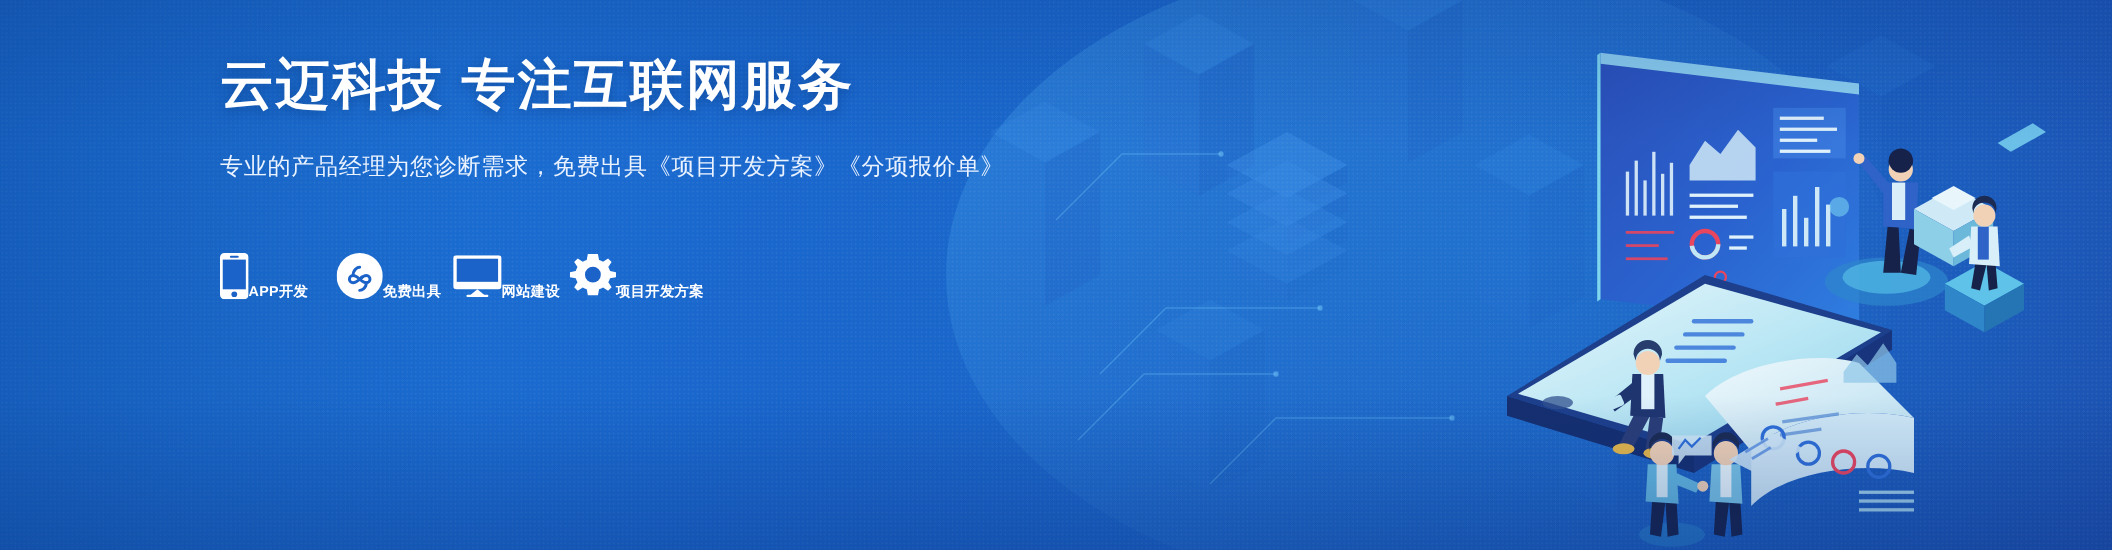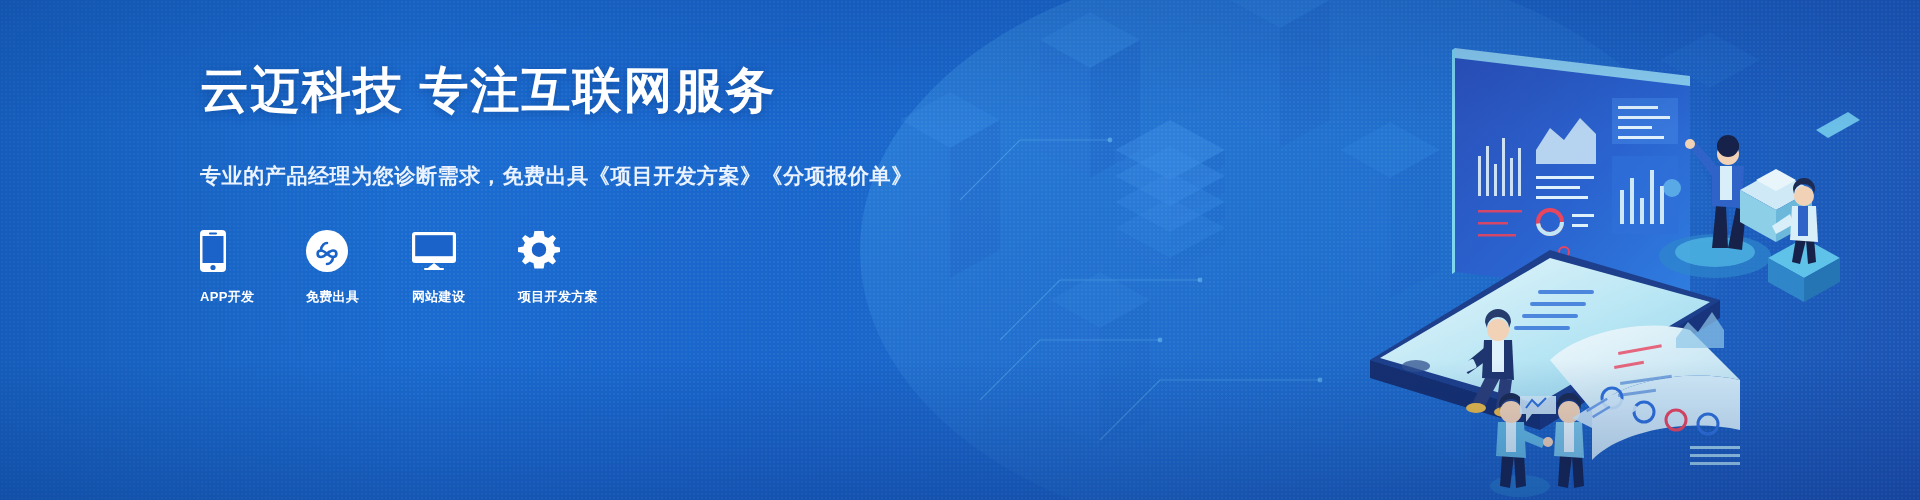--- a/index.html
+++ b/index.html
@@ -31,55 +31,54 @@
       linear-gradient(to bottom, rgba(10,55,135,0.22) 0%, rgba(10,55,135,0) 26%, rgba(10,45,120,0) 72%, rgba(10,45,120,0.30) 100%);
     pointer-events:none;
   }
 
   
   .geo { position:absolute; inset:0; pointer-events:none; }
 
   
   .content {
     position:absolute;
-    left:200px; top:62px;
+    left:200px; top:50px;
     width:760px;
   }
   .headline {
     font-size:49px;
     font-weight:bold;
     color:#ffffff;
     letter-spacing:2px;
     line-height:1.18;
     white-space:nowrap;
     text-shadow:0 2px 10px rgba(6,40,100,0.35);
   }
   .desc {
-    margin-top:38px;
+    margin-top:26px;
     font-size:21px;
     line-height:1.72;
     color:#eaf3ff;
     letter-spacing:0.6px;
-    font-weight:700;
+    font-weight:400;
     white-space:nowrap;
   }
   .desc-line { display:block; }
 
   
   .services {
     position:absolute;
     left:200px; top:228px;
     display:flex;
     align-items:flex-end;
     gap:34px;
   }
   .service {
     display:flex;
-    flex-direction:column;
-    align-items:flex-start;
+    align-items:flex-end;
     width:72px;
   }
   .svc-icon {
     height:46px;
     display:flex;
     align-items:center;
     justify-content:center;
   }
   .svc-icon svg { display:block; }
   .svc-label {

